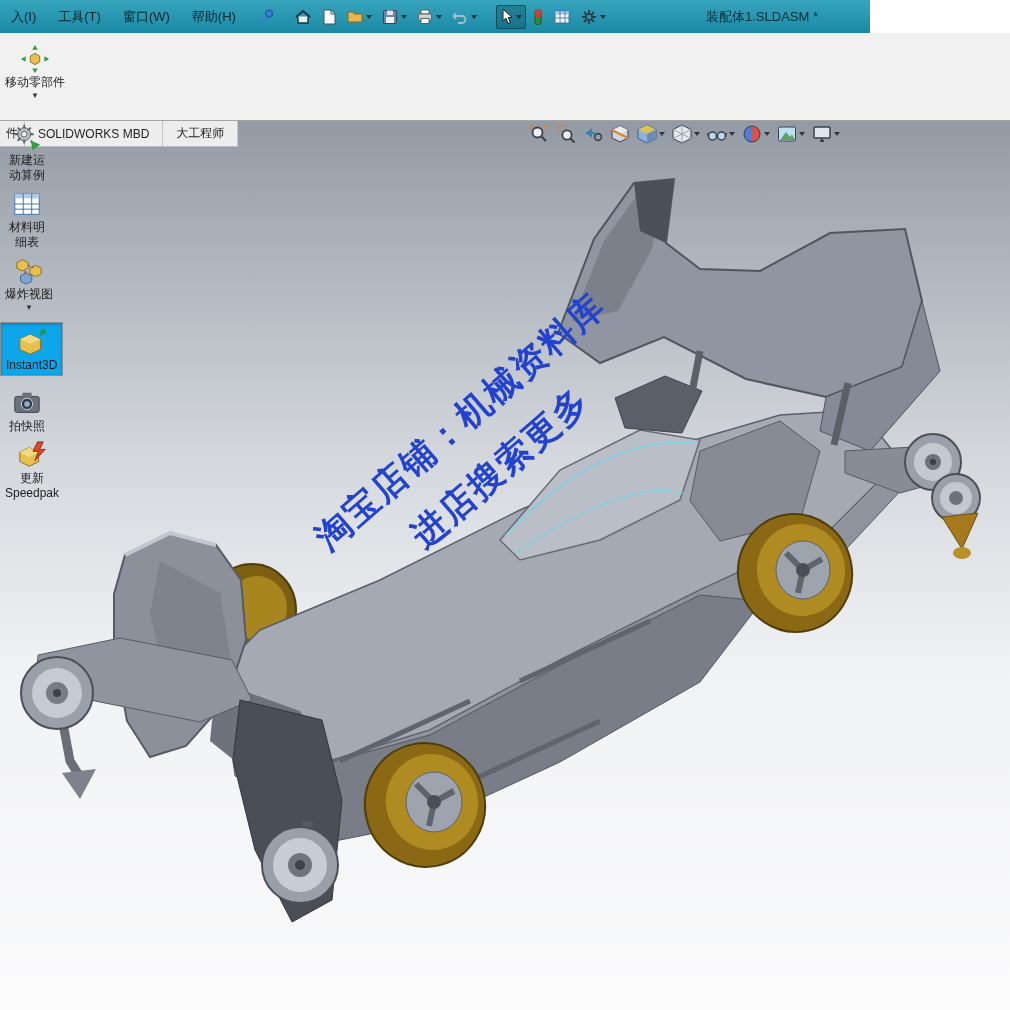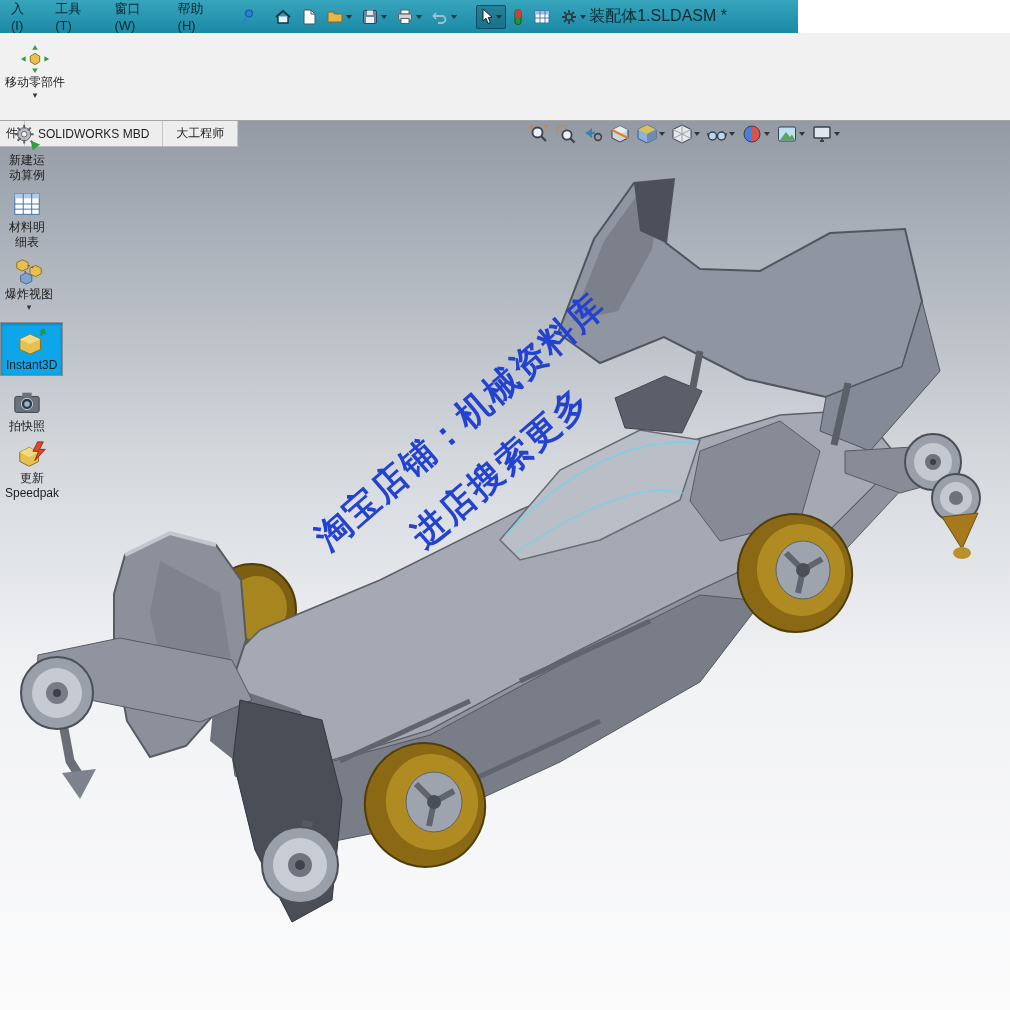--- a/index.html
+++ b/index.html
@@ -1,30 +1,30 @@
 <!DOCTYPE html>
 <html><head>
 <meta charset="utf-8">
 <style>
   * { margin:0; padding:0; box-sizing:border-box; }
   html,body { width:1010px; height:1010px; }
   body { font-family:"Liberation Sans","DejaVu Sans",sans-serif; position:relative; overflow:hidden; background:#fff; }
 
   
-  .titlebar { position:absolute; left:0; top:0; width:798px; height:33px;
+  .titlebar { position:absolute; left:0; top:0; width:870px; height:33px;
     background:linear-gradient(#38a5bd,#1a89a4); display:flex; align-items:center; z-index:10; }
   .menu-item { font-size:13px; color:#07262d; padding:0 11px; height:100%; display:flex; align-items:center; }
   .tb-pin { margin-left:12px; display:flex; align-items:center; }
   .tb-icons { display:flex; align-items:center; margin-left:16px; gap:3px; }
   .tb-btn { display:flex; align-items:center; padding:2px 3px; border-radius:2px; }
   .tb-btn.pressed { background:rgba(8,55,68,.30); border:1px solid #0b4c5e; }
   .tb-caret { width:0; height:0; border-left:3.5px solid transparent; border-right:3.5px solid transparent;
     border-top:4px solid #0a333d; margin-left:2px; }
   .tb-gap { width:10px; }
-  .doc-title { margin-left:auto; margin-right:71px; font-size:16px; color:#092b33; white-space:nowrap; }
+  .doc-title { margin-left:auto; margin-right:52px; font-size:13px; color:#092b33; white-space:nowrap; }
 
   
   .ribbon { position:absolute; left:0; top:33px; width:1010px; height:88px; background:#f1f1f2;
     border-bottom:1px solid #a4a4a4; display:flex; align-items:flex-start; padding-top:2px; z-index:9;flex-direction:column; }
   .rbtn { display:flex; flex-direction:column; align-items:center; justify-content:flex-start;
     padding:3px 5px 2px; min-width:54px; color:#1c1c1c; }
   .rbtn .ricon { height:32px; display:flex; align-items:center; justify-content:center; }
   .rlabel { font-size:12px; line-height:15px; white-space:nowrap; }
   .caret { height:10px; display:flex; align-items:center; }
   .caret::after { content:"▾"; font-size:9px; color:#333; }

